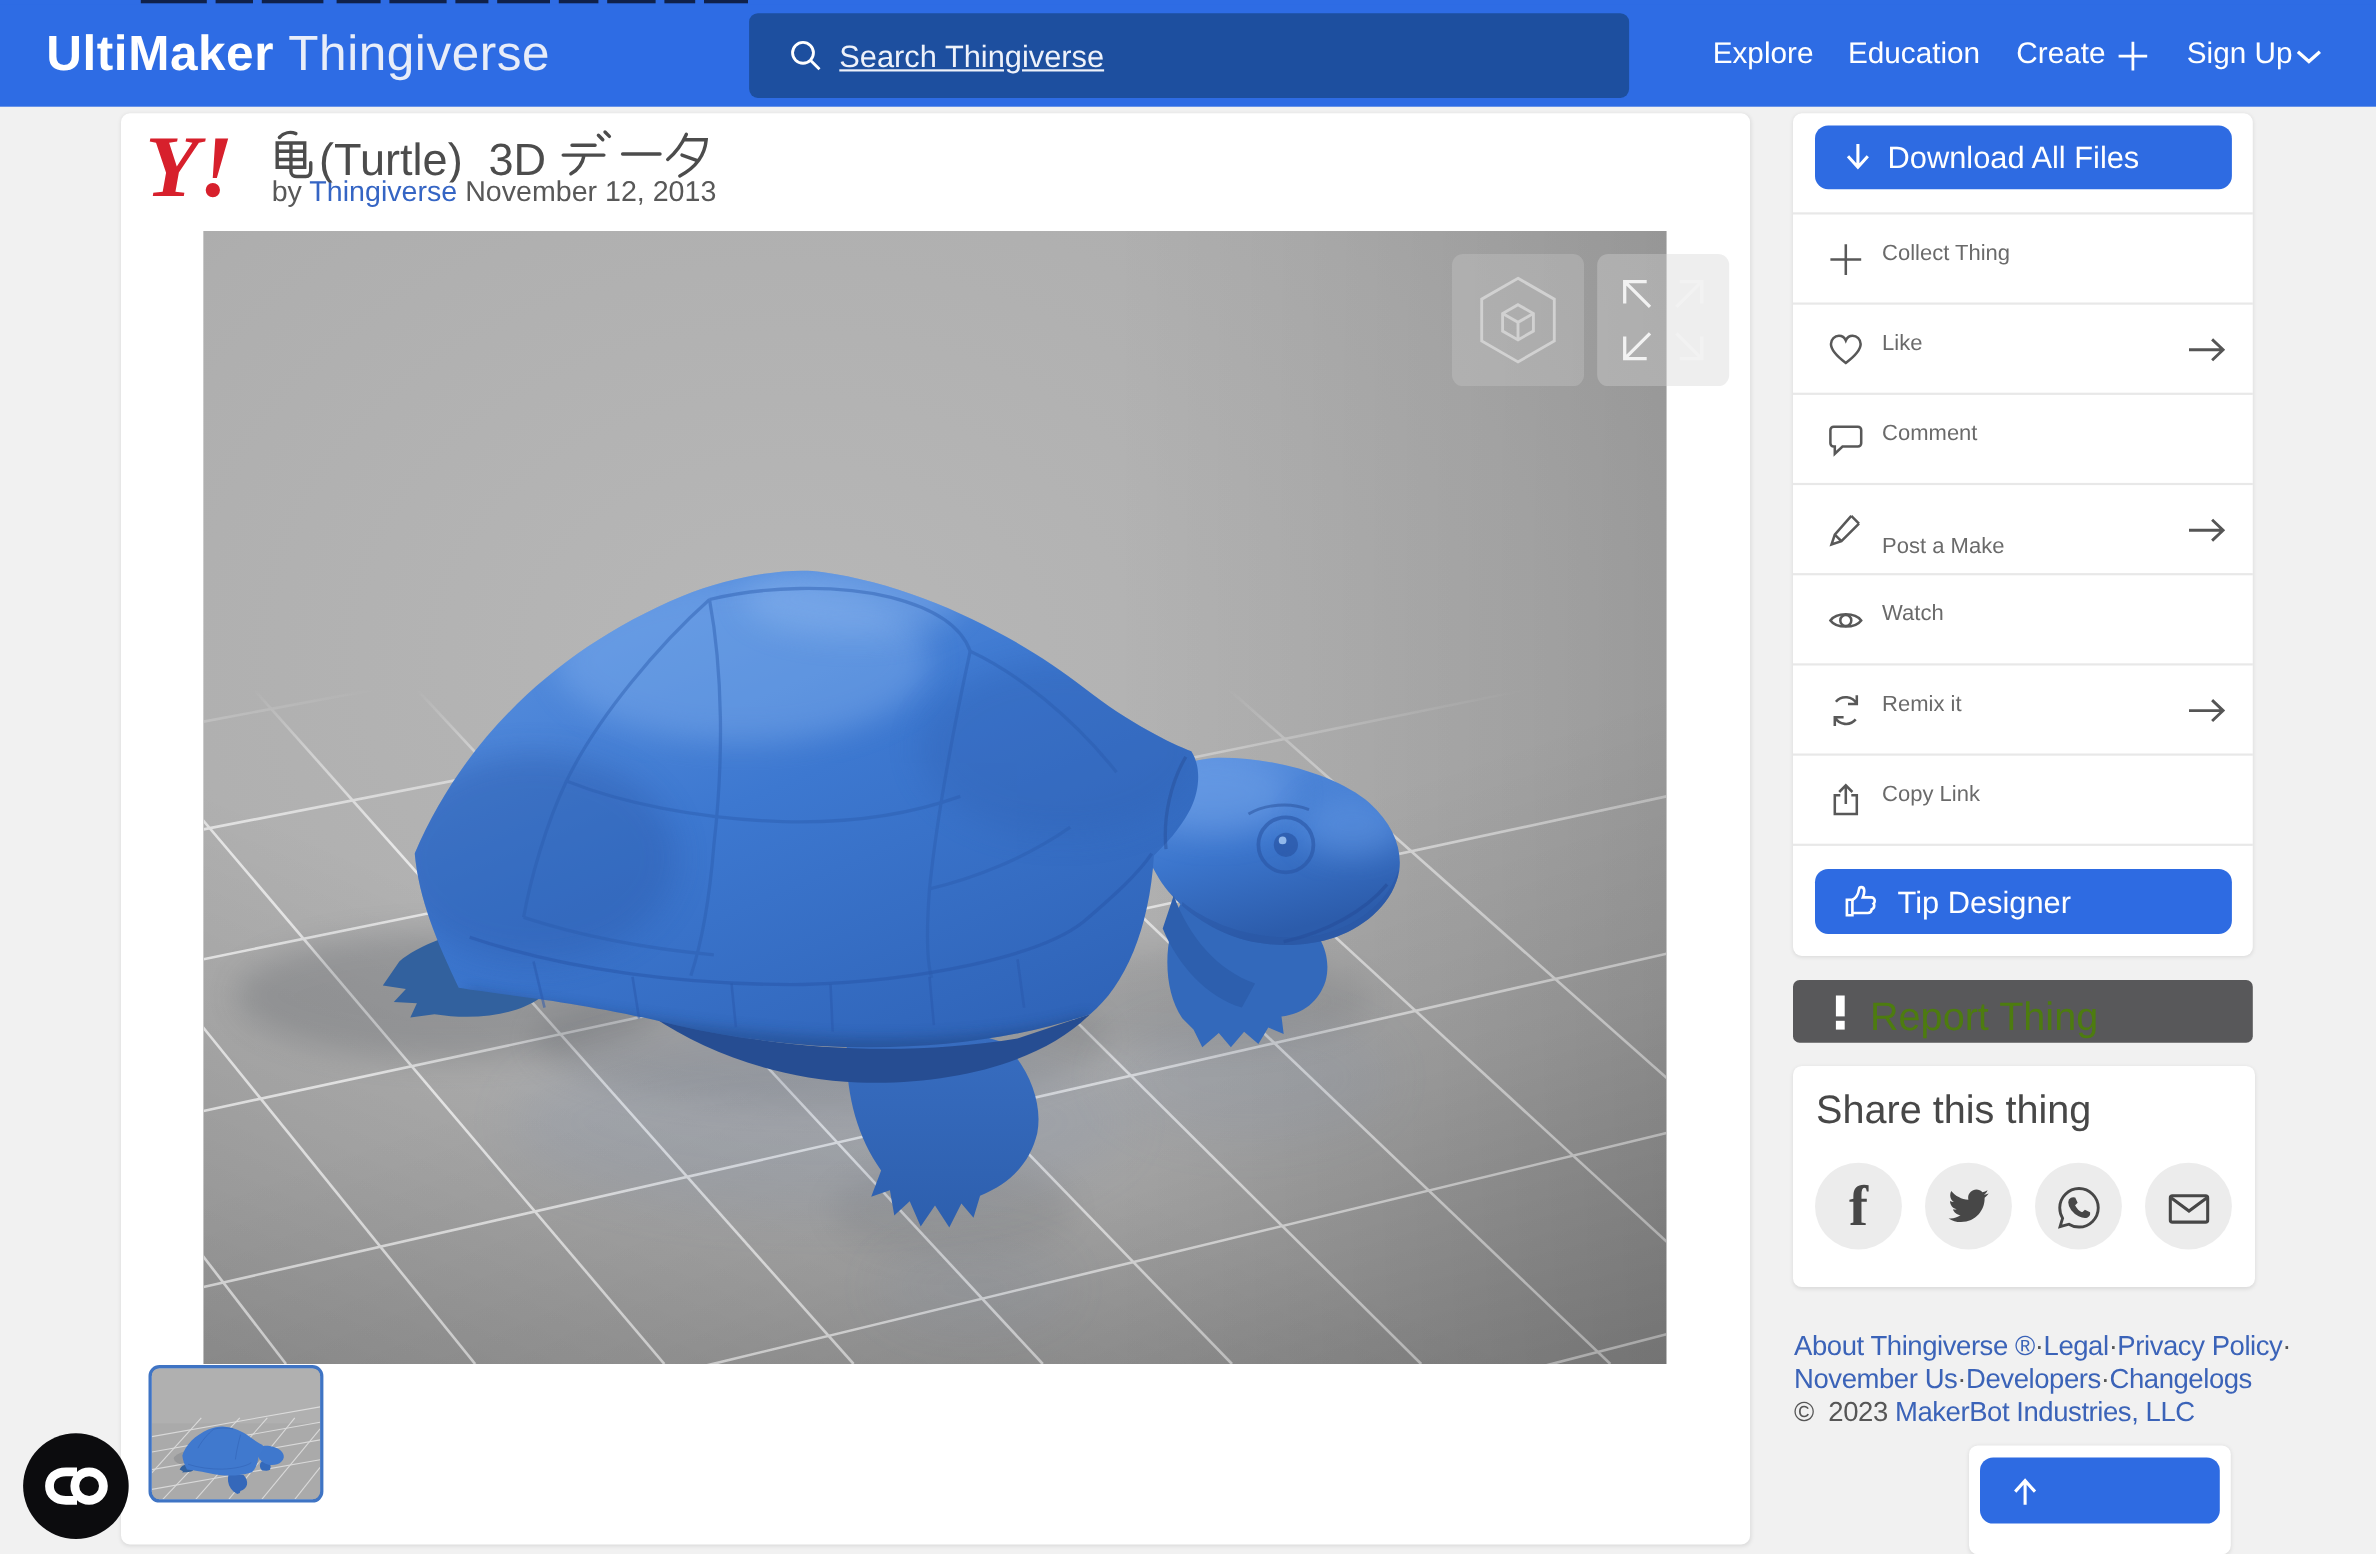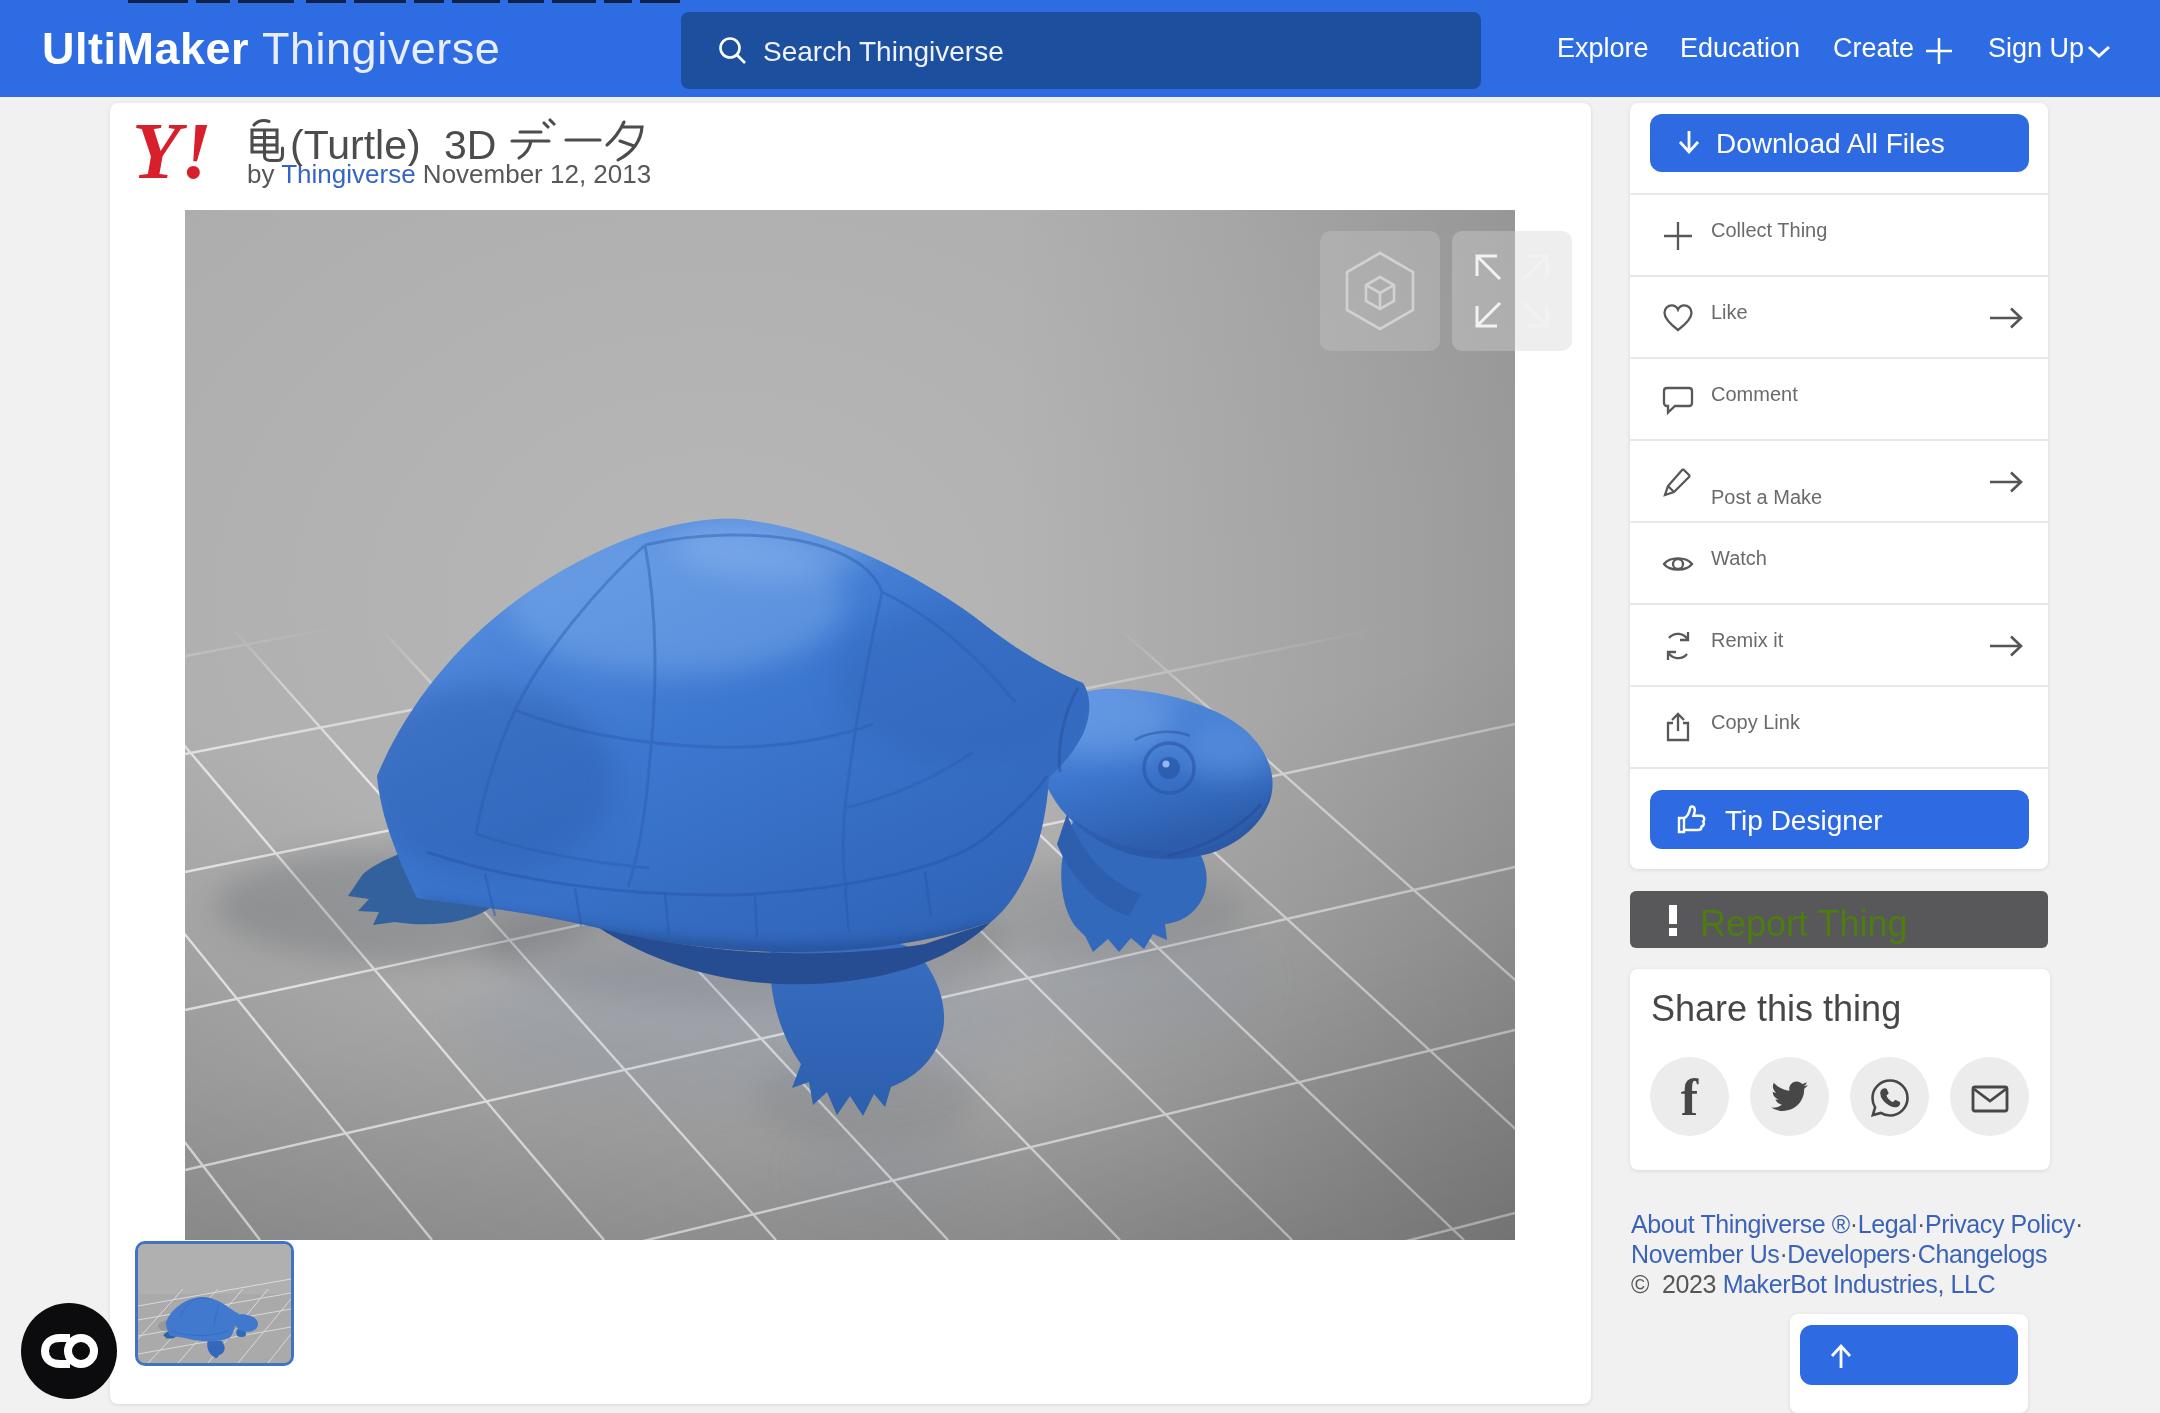--- a/index.html
+++ b/index.html
@@ -6,21 +6,21 @@
   html,body { width:2160px; height:1413px; overflow:hidden; background:#f1f1f1;
     font-family:"Liberation Sans", sans-serif; position:relative; }
   .abs { position:absolute; }
   
   .topstrip { position:absolute; top:0; left:0; width:2160px; height:4px; background:#2e6ce4; z-index:60;}
   .topstrip i { position:absolute; top:0; height:3px; background:#10214a; display:block;}
   .navbar { position:absolute; top:0; left:0; width:2160px; height:97px; background:#2e6ce4; z-index:50; }
   .logo { position:absolute; left:42px; top:23px; font-size:45px; color:#ffffff; font-weight:700; letter-spacing:0.5px;}
   .logo span { font-weight:400; color:#e8edf9; }
   .search { position:absolute; left:681px; top:12px; width:800px; height:77px; background:#1d4f9f; border-radius:8px; }
-  .search .ph { position:absolute; left:82px; top:24px; font-size:28px; color:#eef2fa; }
+  .search .ph { position:absolute; left:82px; top:24px; font-size:28px; color:#eef2fa;text-decoration:underline; }
   .navlink { position:absolute; top:0; height:97px; line-height:97px; color:#ffffff; font-size:27px; }
   
   .card { position:absolute; background:#ffffff; border-radius:8px; box-shadow:0 1px 4px rgba(0,0,0,0.10); }
   .maincard { left:110px; top:103px; width:1481px; height:1301px; }
   .ylogo { position:absolute; left:132px; top:116px; width:92px; height:72px; }
   .byline { position:absolute; left:247px; top:159px; font-size:26px; color:#585858; }
   .byline a { color:#3565c4; text-decoration:none; }
   
   .viewer { position:absolute; left:185px; top:210px; width:1330px; height:1030px; overflow:hidden;
      background:radial-gradient(1100px 760px at 620px 360px, #b7b7b7 0%, #adadad 45%, #a2a2a2 72%, #969696 100%); }

